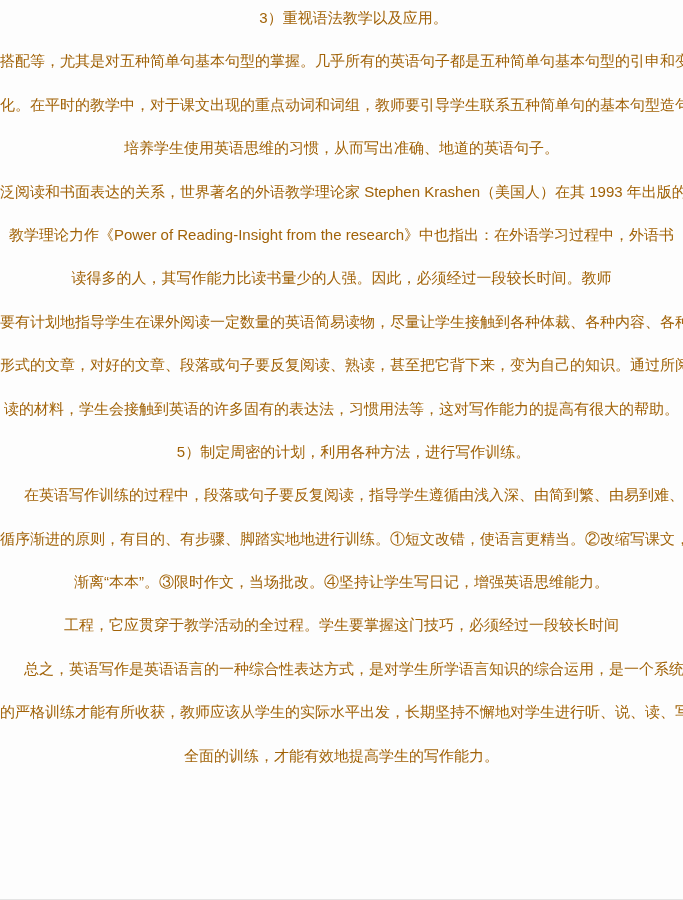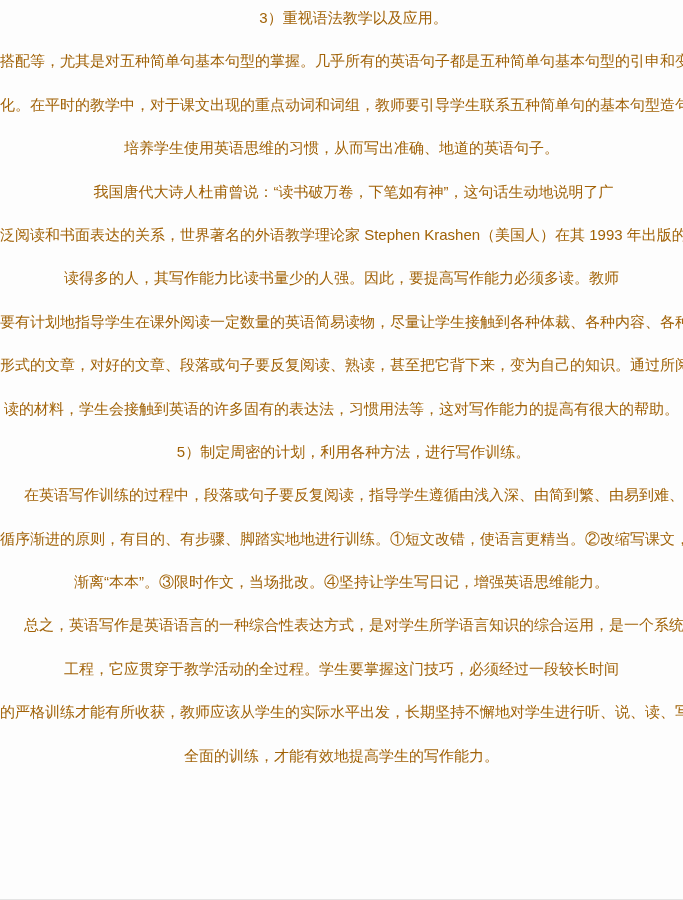--- a/index.html
+++ b/index.html
@@ -43,29 +43,29 @@
 </style>
 </head>
 <body>
 
 <div class="page">
   <div class="text-lines">
       <div class="text-line indent">3）重视语法教学以及应用。</div>
       <div class="text-line">搭配等，尤其是对五种简单句基本句型的掌握。几乎所有的英语句子都是五种简单句基本句型的引申和变</div>
       <div class="text-line">化。在平时的教学中，对于课文出现的重点动词和词组，教师要引导学生联系五种简单句的基本句型造句，</div>
       <div class="text-line">培养学生使用英语思维的习惯，从而写出准确、地道的英语句子。</div>
-      <div class="text-line indent">我国唐代大诗人杜甫曾说：“读书破万卷，下笔如有神”，这句话生动地说明了广</div>
       <div class="text-line">泛阅读和书面表达的关系，世界著名的外语教学理论家 Stephen Krashen（美国人）在其 1993 年出版的</div>
-      <div class="text-line">读得多的人，其写作能力比读书量少的人强。因此，要提高写作能力必须多读。教师</div>
+      <div class="text-line">教学理论力作《Power of Reading-Insight from the research》中也指出：在外语学习过程中，外语书</div>
+      <div class="text-line">读得多的人，其写作能力比读书量少的人强。因此，必须经过一段较长时间。教师</div>
       <div class="text-line">要有计划地指导学生在课外阅读一定数量的英语简易读物，尽量让学生接触到各种体裁、各种内容、各种</div>
       <div class="text-line">形式的文章，对好的文章、段落或句子要反复阅读、熟读，甚至把它背下来，变为自己的知识。通过所阅</div>
       <div class="text-line">读的材料，学生会接触到英语的许多固有的表达法，习惯用法等，这对写作能力的提高有很大的帮助。</div>
       <div class="text-line indent">5）制定周密的计划，利用各种方法，进行写作训练。</div>
       <div class="text-line indent">在英语写作训练的过程中，段落或句子要反复阅读，指导学生遵循由浅入深、由简到繁、由易到难、</div>
       <div class="text-line">循序渐进的原则，有目的、有步骤、脚踏实地地进行训练。①短文改错，使语言更精当。②改缩写课文，</div>
       <div class="text-line">渐离“本本”。③限时作文，当场批改。④坚持让学生写日记，增强英语思维能力。</div>
+      <div class="text-line">工程，它应贯穿于教学活动的全过程。学生要掌握这门技巧，必须经过一段较长时间</div>
       <div class="text-line indent">总之，英语写作是英语语言的一种综合性表达方式，是对学生所学语言知识的综合运用，是一个系统</div>
-      <div class="text-line">工程，它应贯穿于教学活动的全过程。学生要掌握这门技巧，必须经过一段较长时间</div>
       <div class="text-line">的严格训练才能有所收获，教师应该从学生的实际水平出发，长期坚持不懈地对学生进行听、说、读、写</div>
       <div class="text-line">全面的训练，才能有效地提高学生的写作能力。</div>
     </div>
   <div class="bottom-edge"></div>
 </div>
 
 </body></html>

